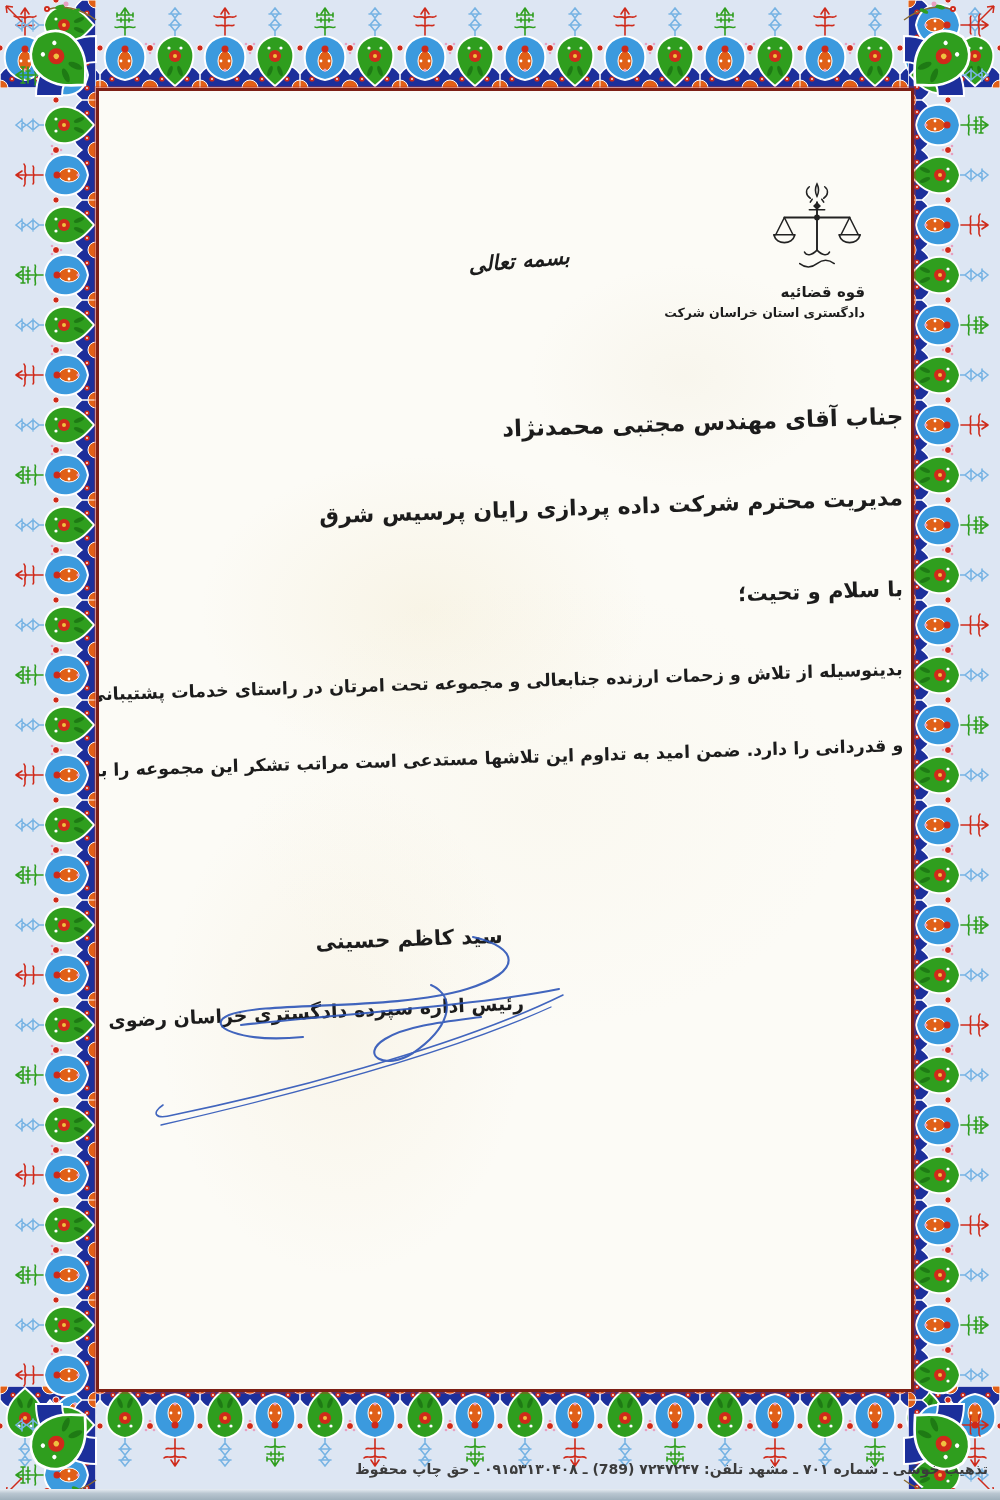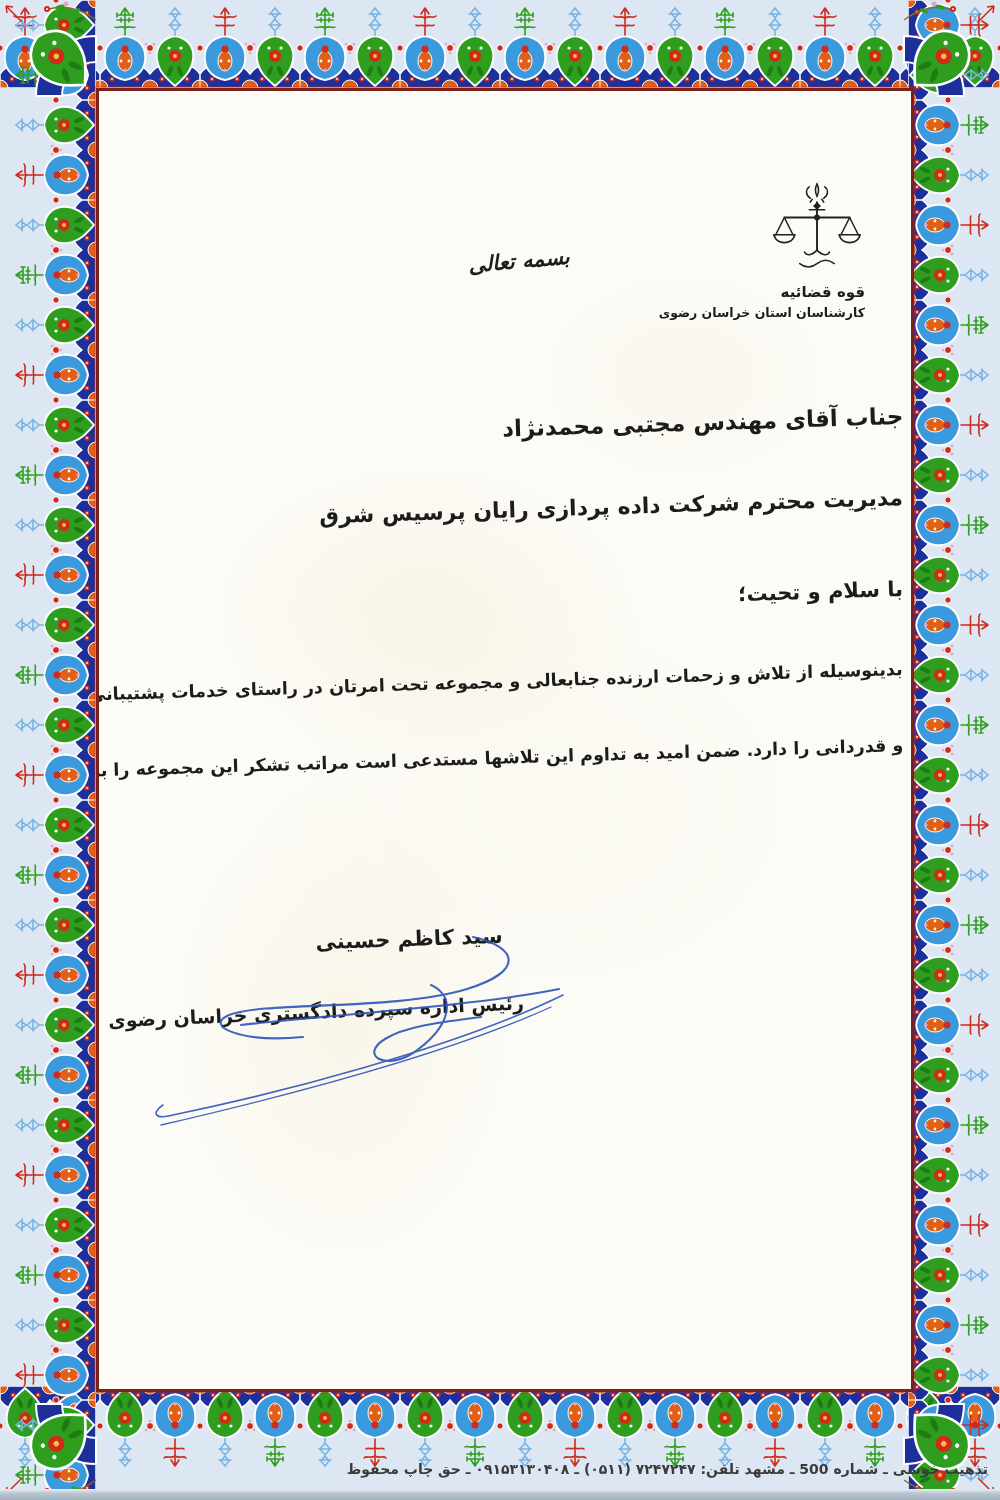--- a/index.html
+++ b/index.html
@@ -171,21 +171,21 @@
           <circle cx="48" cy="38" r="2.2" fill="#222222"></circle>
           <path d="M14,38 L5,56 M14,38 L23,56"></path>
           <path d="M3,56 C6,67 22,67 25,56 M3,56 H25" stroke-width="1.8"></path>
           <path d="M82,38 L73,56 M82,38 L91,56"></path>
           <path d="M71,56 C74,67 90,67 93,56 M71,56 H93" stroke-width="1.8"></path>
           <path d="M48,72 C42,78 37,78 35,74 M48,72 C54,78 59,78 61,74"></path>
           <path d="M30,86 q9,7 18,0 q9,-7 18,0"></path>
         </g>
       </svg>
       <div class="org-title">قوه قضائیه</div>
-      <div class="org-subtitle">کارشناسان استان خراسان رضوی</div>
+      <div class="org-subtitle">دادگستری استان خراسان شرکت</div>
     </div>
 
     <div class="txt tilt recipient1" lang="fa">جناب آقای مهندس مجتبی محمدنژاد</div>
     <div class="txt tilt recipient2" lang="fa">مدیریت محترم شرکت داده پردازی رایان پرسیس شرق</div>
     <div class="txt tilt salutation" lang="fa">با سلام و تحیت؛</div>
     <div class="txt tilt bodyline1" lang="fa">بدینوسیله از تلاش و زحمات ارزنده جنابعالی و مجموعه تحت امرتان در راستای خدمات پشتیبانی و بروز رسانی سیستم جامع سپرده و درآمد کمال تشکر</div>
     <div class="txt tilt bodyline2" lang="fa">و قدردانی را دارد. ضمن امید به تداوم این تلاشها مستدعی است مراتب تشکر این مجموعه را به مدیریت و کارشناسان محترم ابلاغ فرمایید.</div>
 
     <div class="txt sig-name" lang="fa">سید کاظم حسینی</div>
     <div class="txt sig-title" lang="fa">رئیس اداره سپرده دادگستری خراسان رضوی</div>
@@ -194,16 +194,16 @@
       <g fill="none" style="stroke:var(--c-ink)" stroke-width="2.1" stroke-linecap="round" opacity="0.9">
         <path d="M470,934 C515,944 522,968 464,986 C392,1008 262,998 226,1012 C200,1023 238,1040 300,1034"></path>
         <path d="M428,982 C454,994 448,1024 410,1050 C382,1068 356,1052 382,1036 C404,1022 448,1018 478,1014"></path>
         <path d="M556,986 C478,1002 330,1012 238,1022"></path>
         <path d="M560,992 C450,1046 268,1092 170,1112 C152,1117 148,1110 160,1102" stroke-width="1.6"></path>
         <path d="M548,1004 C438,1054 262,1098 158,1122" stroke-width="1.3"></path>
       </g>
     </svg>
   </div>
 
-  <div class="footer-line" lang="fa">تذهیب خوشی ـ شماره 500 ـ مشهد تلفن: ۷۲۴۷۲۴۷ (۰۵۱۱) ـ ۰۹۱۵۳۱۳۰۴۰۸ ـ حق چاپ محفوظ</div>
+  <div class="footer-line" lang="fa">تذهیب خوشی ـ شماره ۷۰۱ ـ مشهد تلفن: ۷۲۴۷۲۴۷ (789) ـ ۰۹۱۵۳۱۳۰۴۰۸ ـ حق چاپ محفوظ</div>
 
   <div class="scan-edge"></div>
 </div>
 
 </body></html>

